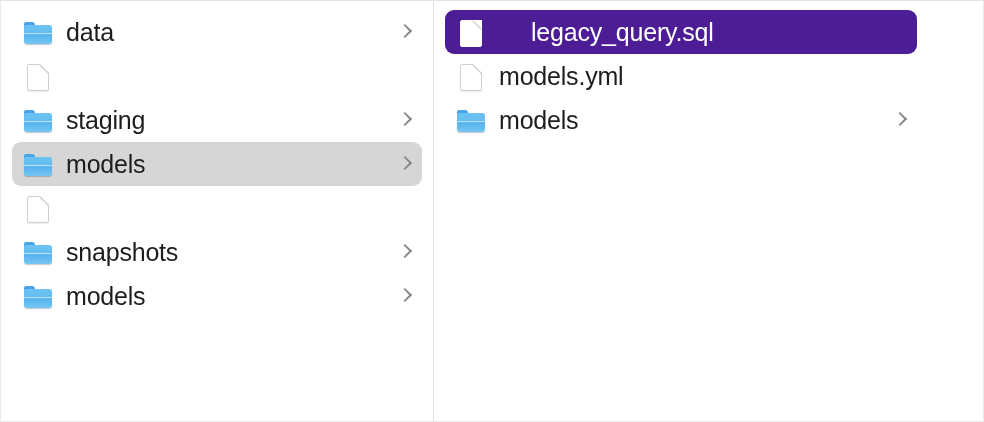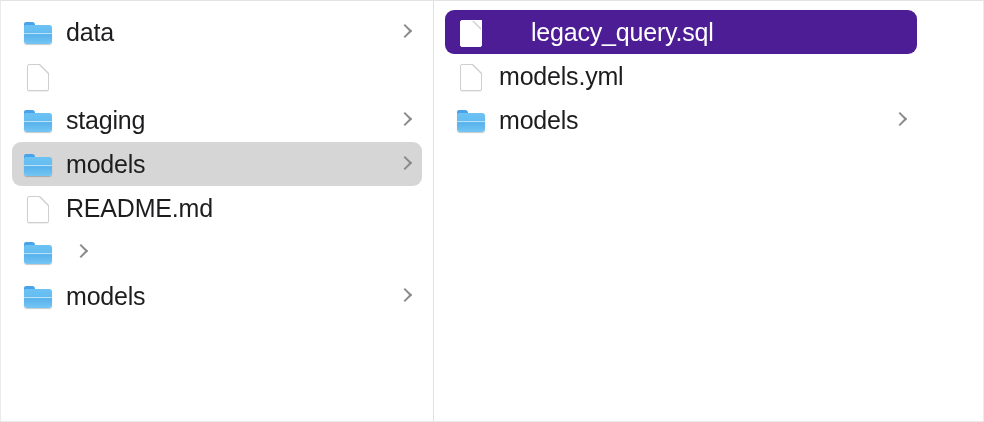--- a/index.html
+++ b/index.html
@@ -223,30 +223,30 @@
               <span class="body"></span>
             </span>
           </span>
           <span class="row-label">models</span>
           <span class="chevron"></span>
         </div>
         <div class="row">
           <span class="icon-wrap">
             <span class="doc"></span>
           </span>
-          <span class="row-label">README.md</span>
-          <span class="chevron hidden"></span>
-        </div>
-        <div class="row">
-          <span class="icon-wrap">
-            <span class="folder">
-              <span class="tab"></span>
-              <span class="body"></span>
-            </span>
-          </span>
+          <span class="chevron hidden"></span>
+        </div>
+        <div class="row">
+          <span class="icon-wrap">
+            <span class="folder">
+              <span class="tab"></span>
+              <span class="body"></span>
+            </span>
+          </span>
+          <span class="row-label">snapshots</span>
           <span class="chevron"></span>
         </div>
         <div class="row">
           <span class="icon-wrap">
             <span class="folder">
               <span class="tab"></span>
               <span class="body"></span>
             </span>
           </span>
           <span class="row-label">models</span>

